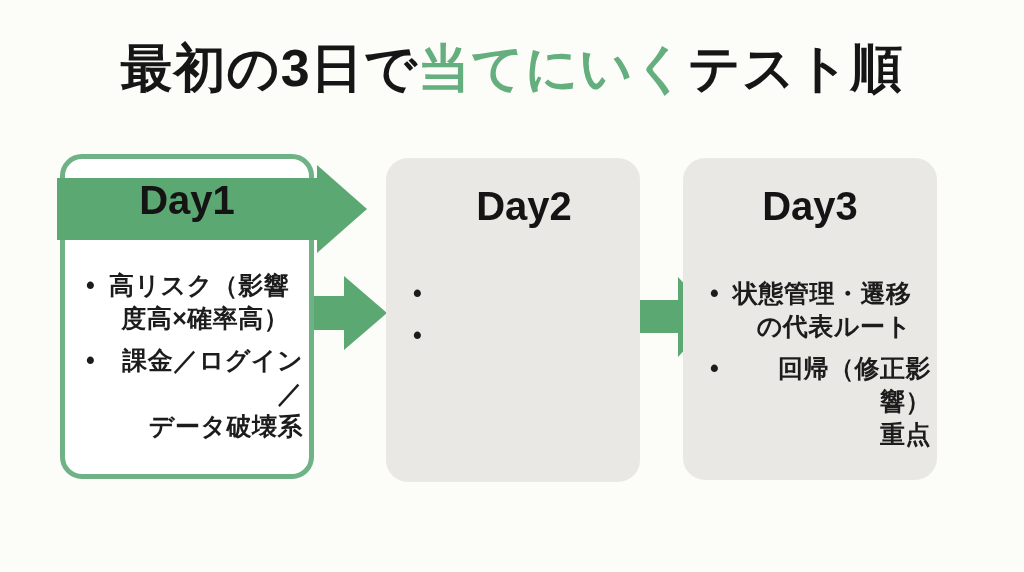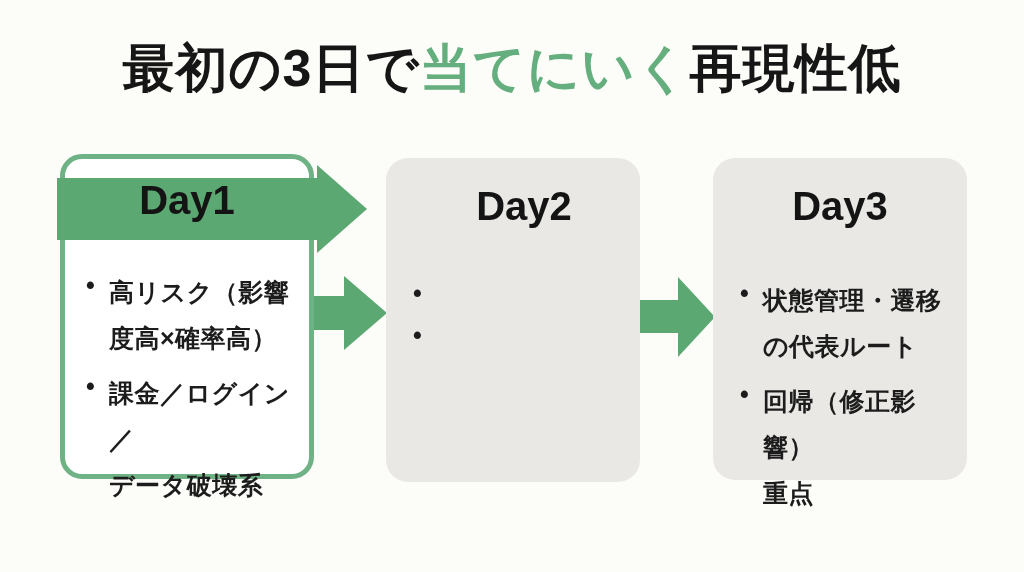--- a/index.html
+++ b/index.html
@@ -47,21 +47,21 @@
     background: var(--card_white);
     border: 5px solid var(--green_border);
   }
   .card-day2 {
     left: 386px; top: 158px;
     width: 254px; height: 324px;
     background: var(--card_gray);
     padding-left: 22px;
   }
   .card-day3 {
-    left: 713px; top: 158px;
+    left: 683px; top: 158px;
     width: 254px; height: 322px;
     background: var(--card_gray);
   }
   .card-heading {
     margin-top: 26px;
     text-align: center;
     font-size: 40px;
     font-weight: 800;
     color: #141414;
   }
@@ -122,32 +122,33 @@
     font-size: 25px;
     line-height: 33px;
     font-weight: 700;
     color: var(--text);
     text-align: left;
     padding-left: 3px;
   }
   .bullet-text {
     white-space: pre-line;
     font-size: 25px;
-    line-height: 46px;
+    line-height: 33px;
     font-weight: 700;
     color: var(--text);
     letter-spacing: 0.5px;
+    text-align: right;
   }
 </style>
 </head>
 <body>
 
 <div class="stage">
 
-  <h1 class="title"><span>最初の3日で</span><span class="hl">当てにいく</span><span>再現性低</span></h1>
+  <h1 class="title"><span>最初の3日で</span><span class="hl">当てにいく</span><span>テスト順</span></h1>
 
   <div class="card card-day1">
     <div class="bullets">
       <div class="bullet-item">
         <span class="bullet-dot">•</span>
         <span class="bullet-text">高リスク（影響
 度高×確率高）</span>
       </div>
       <div class="bullet-item">
         <span class="bullet-dot">•</span>

